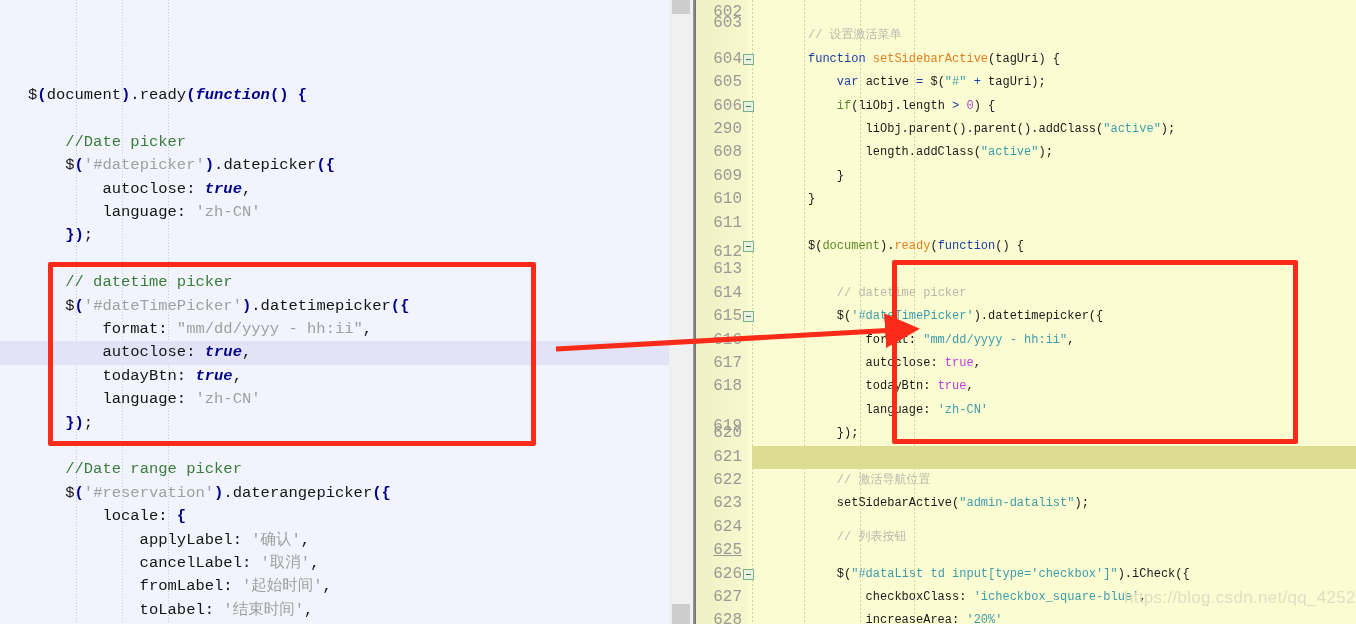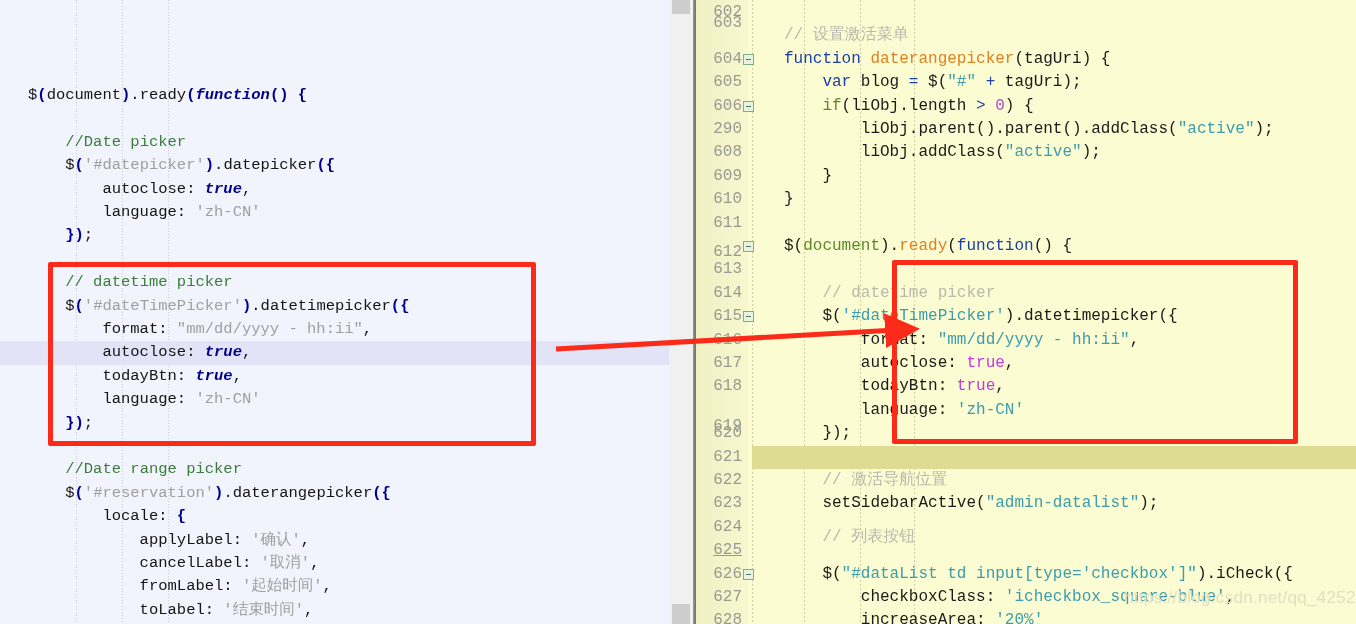--- a/index.html
+++ b/index.html
@@ -61,23 +61,23 @@
     font-family:"Liberation Mono","DejaVu Sans Mono",monospace;
     font-size:16px;line-height:23.4px;color:#9a9a94;
   }
   .fold{
     position:absolute;width:11px;height:11px;border:1px solid #7fae8f;
     background:#e8f3e2;box-sizing:border-box;
   }
   .fold:before{content:"";position:absolute;left:2px;top:4px;width:5px;height:1px;background:#4a7a5a;}
   .rrow{
     position:absolute;left:0;width:660px;height:23.4px;
-    white-space:pre;box-sizing:border-box;padding-left:88px;
-    font-family:"Liberation Mono","DejaVu Sans Mono",monospace;
-    font-size:16px;line-height:23.4px;color:#1a1a1a;
+    white-space:pre;box-sizing:border-box;padding-left:112px;
+    font-family:"Liberation Mono","DejaVu Sans Mono",monospace;
+    font-size:12px;line-height:23.4px;color:#1a1a1a;
   }
   .rhl{position:absolute;left:56px;width:604px;height:23.4px;background:#dedc93;}
   .rguide{position:absolute;top:0;width:1px;height:624px;
     background:repeating-linear-gradient(to bottom,#d2d2a4 0 2px,transparent 2px 4px);}
 
   
   .r-plain{color:#1a1a1a;}
   .r-cmt{color:#b9b9ad;}
   .r-kw{color:#1a3ea8;}
   .r-fn{color:#e08020;}
@@ -118,25 +118,25 @@
     <div id="gutter-sep"></div>
     <div class="rguide" style="left:108px"></div>
     <div class="rguide" style="left:164px"></div>
     <div class="rguide" style="left:218px"></div>
     <div id="right-hl-layer">
         <div class="rhl" style="top: 445.6px;"></div>
       </div>
     <div id="right-lines">
         <div class="rrow" style="top: 1px;"></div>
         <div class="rrow" style="top: 24.4px;"><span class="r-cmt">// 设置激活菜单</span></div>
-        <div class="rrow" style="top: 47.8px;"><span class="r-kw">function </span><span class="r-fn">daterangepicker</span><span class="r-plain">(tagUri) {</span></div>
-        <div class="rrow" style="top: 71.2px;"><span class="r-plain">    </span><span class="r-kw">var </span><span class="r-plain">blog </span><span class="r-kw">= </span><span class="r-plain">$(</span><span class="r-str">"#"</span><span class="r-kw"> + </span><span class="r-plain">tagUri);</span></div>
+        <div class="rrow" style="top: 47.8px;"><span class="r-kw">function </span><span class="r-fn">setSidebarActive</span><span class="r-plain">(tagUri) {</span></div>
+        <div class="rrow" style="top: 71.2px;"><span class="r-plain">    </span><span class="r-kw">var </span><span class="r-plain">active </span><span class="r-kw">= </span><span class="r-plain">$(</span><span class="r-str">"#"</span><span class="r-kw"> + </span><span class="r-plain">tagUri);</span></div>
         <div class="rrow" style="top: 94.6px;"><span class="r-plain">    </span><span class="r-green">if</span><span class="r-plain">(liObj.length </span><span class="r-kw">&gt; </span><span class="r-num">0</span><span class="r-plain">) {</span></div>
         <div class="rrow" style="top: 118px;"><span class="r-plain">        liObj.parent().parent().addClass(</span><span class="r-str">"active"</span><span class="r-plain">);</span></div>
-        <div class="rrow" style="top: 141.4px;"><span class="r-plain">        liObj.addClass(</span><span class="r-str">"active"</span><span class="r-plain">);</span></div>
+        <div class="rrow" style="top: 141.4px;"><span class="r-plain">        length.addClass(</span><span class="r-str">"active"</span><span class="r-plain">);</span></div>
         <div class="rrow" style="top: 164.8px;"><span class="r-plain">    }</span></div>
         <div class="rrow" style="top: 188.2px;"><span class="r-plain">}</span></div>
         <div class="rrow" style="top: 211.6px;"></div>
         <div class="rrow" style="top: 235px;"><span class="r-plain">$(</span><span class="r-green">document</span><span class="r-plain">).</span><span class="r-fn">ready</span><span class="r-plain">(</span><span class="r-kw">function</span><span class="r-plain">() {</span></div>
         <div class="rrow" style="top: 258.4px;"></div>
         <div class="rrow" style="top: 281.8px;"><span class="r-plain">    </span><span class="r-cmt">// datetime picker</span></div>
         <div class="rrow" style="top: 305.2px;"><span class="r-plain">    $(</span><span class="r-str">'#dateTimePicker'</span><span class="r-plain">).datetimepicker({</span></div>
         <div class="rrow" style="top: 328.6px;"><span class="r-plain">        format: </span><span class="r-str">"mm/dd/yyyy - hh:ii"</span><span class="r-plain">,</span></div>
         <div class="rrow" style="top: 352px;"><span class="r-plain">        autoclose: </span><span class="r-bool">true</span><span class="r-plain">,</span></div>
         <div class="rrow" style="top: 375.4px;"><span class="r-plain">        todayBtn: </span><span class="r-bool">true</span><span class="r-plain">,</span></div>

